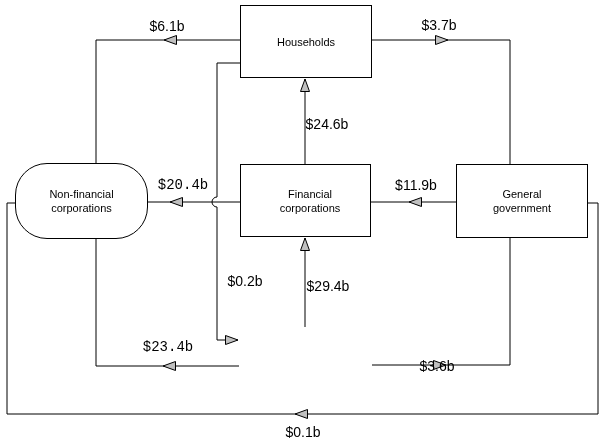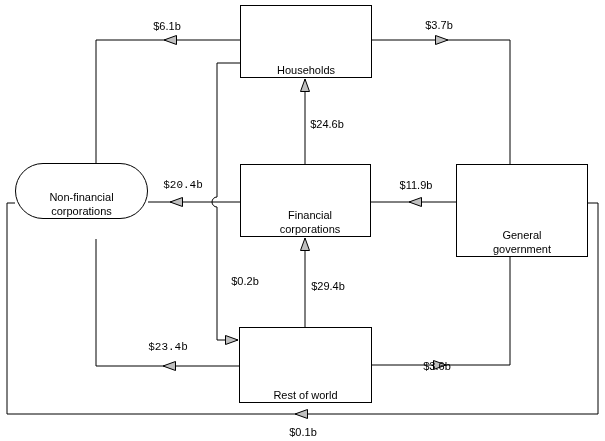--- a/index.html
+++ b/index.html
@@ -10,29 +10,29 @@
     font-family:"Liberation Sans","DejaVu Sans",sans-serif;
     color:#000000;
     overflow:hidden;
   }
   #wires{position:absolute;left:0;top:0;width:605px;height:441px;}
   .box{
     position:absolute;
     background:#ffffff;
     border:1px solid #000000;
     display:flex;flex-direction:column;
-    align-items:center;justify-content:flex-end;
+    align-items:center;justify-content:center;
     font-size:11px;line-height:14px;
     text-align:center;
     box-sizing:border-box;
   }
   .flow-label{
     position:absolute;
     transform:translate(-50%,-50%);
-    font-size:11px;line-height:12px;
+    font-size:14px;line-height:12px;
     white-space:nowrap;
   }
   .wire{fill:none;stroke:#000000;stroke-width:1;}
   .head{fill:#c0c0c0;stroke:#000000;stroke-width:1;}
 </style>
 </head>
 <body>
 
 <div id="canvas">
 
@@ -58,38 +58,35 @@
     <polygon class="head" points="305,238 300.5,250.5 309.5,250.5"></polygon>
     <polygon class="head" points="163,366 175.5,361.5 175.5,370.5"></polygon>
     <polygon class="head" points="446,365 433.5,360.5 433.5,369.5"></polygon>
     <polygon class="head" points="295,414 307.5,409.5 307.5,418.5"></polygon>
   </svg>
 
   <div class="box" style="left:240px;top:5px;width:132px;height:73px;">
     <div>Households</div>
   </div>
 
-  <div class="box" style="left:15px;top:163px;width:133px;height:56px;border-radius:32px;">
+  <div class="box" style="left:15px;top:163px;width:133px;height:76px;border-radius:32px;">
     <div>Non-financial</div>
     <div>corporations</div>
   </div>
 
   <div class="box" style="left:240px;top:164px;width:131px;height:73px;padding-left:9px;">
     <div>Financial</div>
     <div>corporations</div>
   </div>
 
-  <div class="box" style="left:456px;top:164px;width:132px;height:93px;">
+  <div class="box" style="left:456px;top:164px;width:132px;height:74px;">
     <div>General</div>
     <div>government</div>
   </div>
 
-  <div class="box" style="left:239px;top:327px;width:133px;height:76px;">
-    <div>Rest of world</div>
-  </div>
 
   <div class="flow-label" style="left:167px;top:26px;">$6.1b</div>
   <div class="flow-label" style="left:439px;top:25px;">$3.7b</div>
   <div class="flow-label" style="left:327px;top:124px;">$24.6b</div>
   <div class="flow-label" style="left:183px;top:185px;font-family:Liberation Mono, monospace;">$20.4b</div>
   <div class="flow-label" style="left:416px;top:185px;">$11.9b</div>
   <div class="flow-label" style="left:237px;top:281px;margin-left:8px;">$0.2b</div>
   <div class="flow-label" style="left:328px;top:286px;">$29.4b</div>
   <div class="flow-label" style="left:168px;top:347px;font-family:Liberation Mono, monospace;">$23.4b</div>
   <div class="flow-label" style="left:437px;top:366px;">$3.6b</div>

